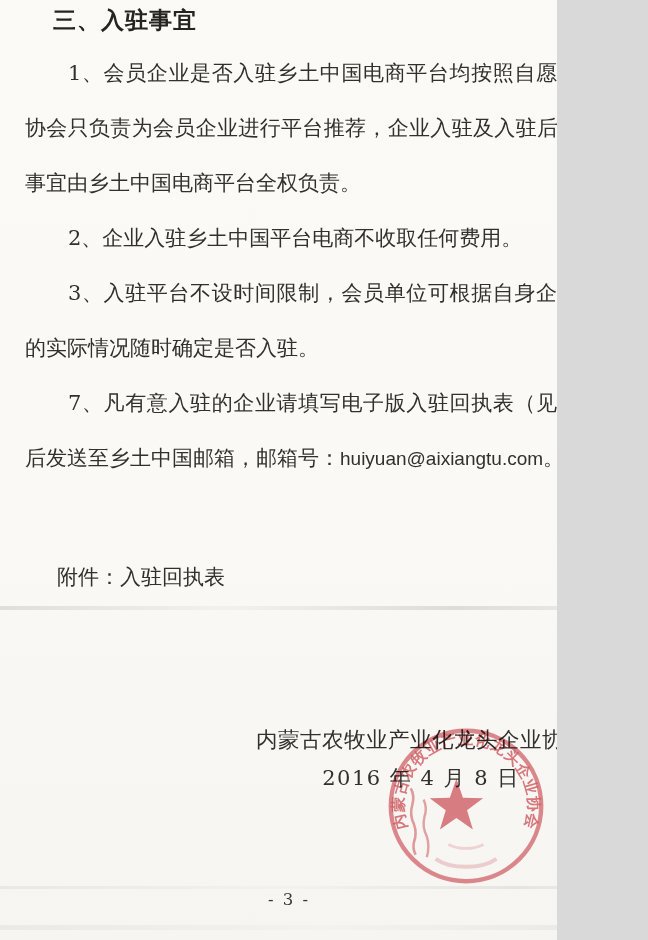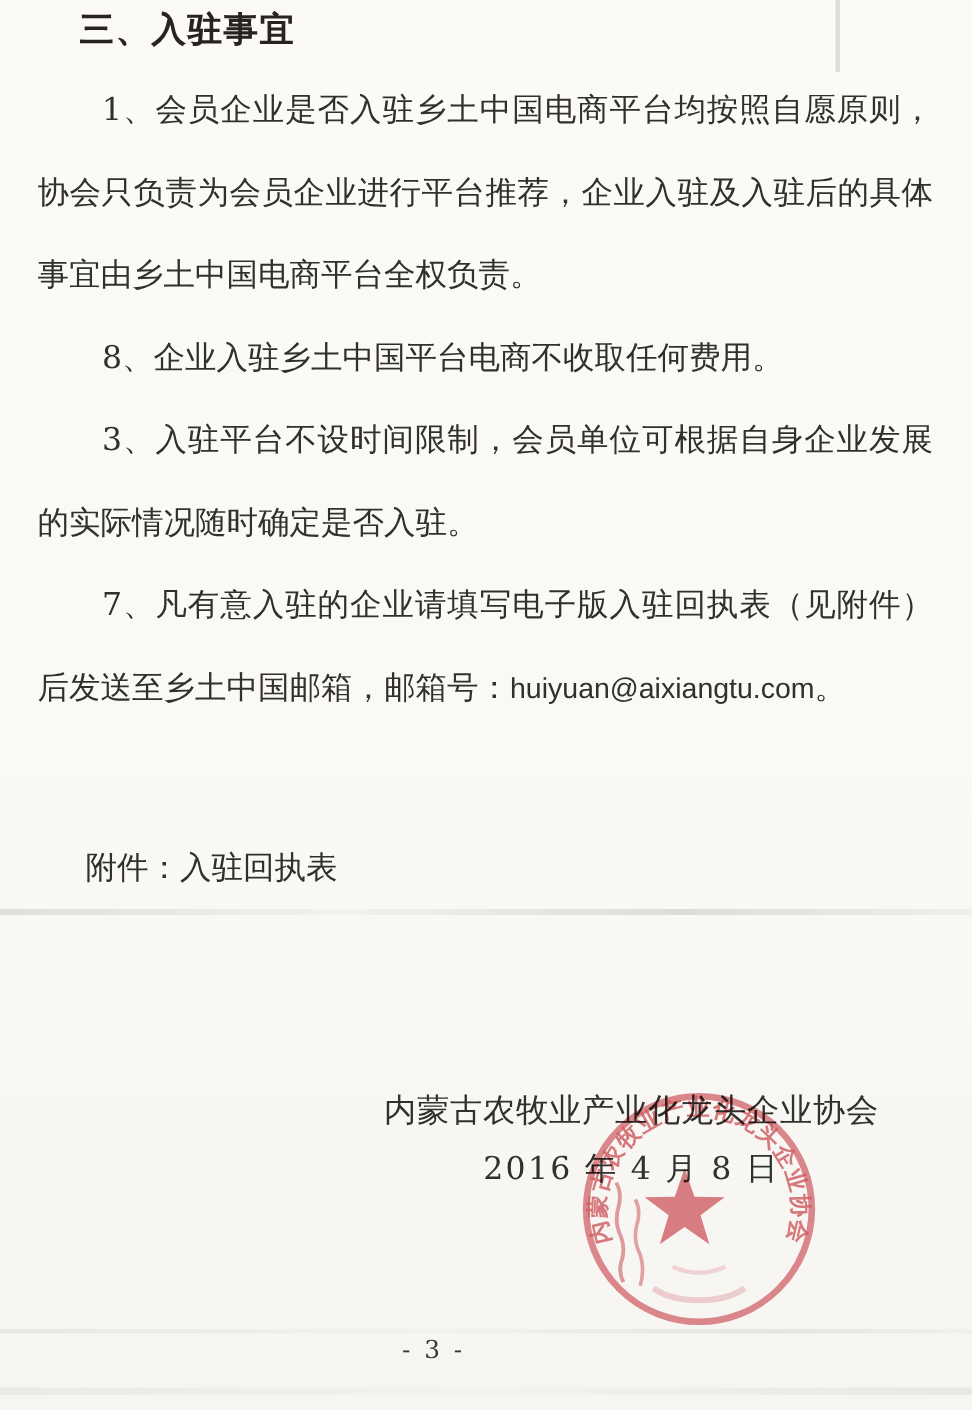--- a/index.html
+++ b/index.html
@@ -1,17 +1,17 @@
 <!DOCTYPE html>
 <html><head>
 <meta charset="utf-8">
 <style>
   html,body{margin:0;padding:0;background:#d9d9d9;}
   .page{
-    position:relative;width:648px;height:940px;overflow:hidden;
+    position:relative;width:557px;height:940px;overflow:hidden;
     background:linear-gradient(180deg,#fbfaf7 0%,#faf9f6 55%,#f6f5f2 100%);
     font-family:"DejaVu Serif","Liberation Serif",serif;
     color:#32302c;
   }
   .content{position:absolute;left:25px;top:0;width:597px;}
   .heading{
     font-size:23px;font-weight:bold;margin:2px 0 8px;line-height:36px;
     text-indent:28px;letter-spacing:1px;color:#272420;
   }
   .para{
@@ -47,21 +47,21 @@
 <body>
 
 <div class="page">
 
   <div class="content">
     <h1 class="heading">三、入驻事宜</h1>
 
     <p class="para">1、会员企业是否入驻乡土中国电商平台均按照自愿原则，协会只负责为会员企业进行平台推荐，企业入驻及入驻后的具体事宜由乡土中国电商平台全权负责。</p>
 
 
-    <p class="para">8、企业入驻乡土中国平台电商不收取任何费用。</p>
+    <p class="para">2、企业入驻乡土中国平台电商不收取任何费用。</p>
 
     <p class="para">3、入驻平台不设时间限制，会员单位可根据自身企业发展的实际情况随时确定是否入驻。</p>
 
     <p class="para"><span>7、凡有意入驻的企业请填写电子版入驻回执表（见附件）后发送至乡土中国邮箱，邮箱号：</span><span class="mono">huiyuan@aixiangtu.com</span><span>。</span></p>
 
 
     <p class="para attachment">附件：入驻回执表</p>
 
     <div class="sig">
       <div class="sig-name">内蒙古农牧业产业化龙头企业协会</div>

